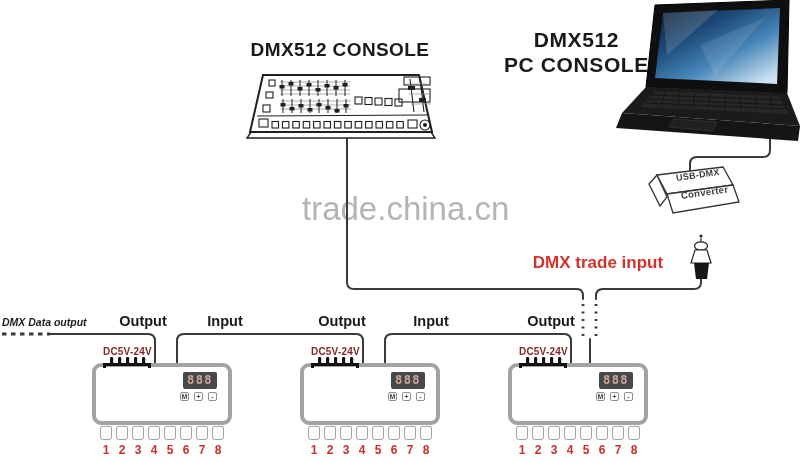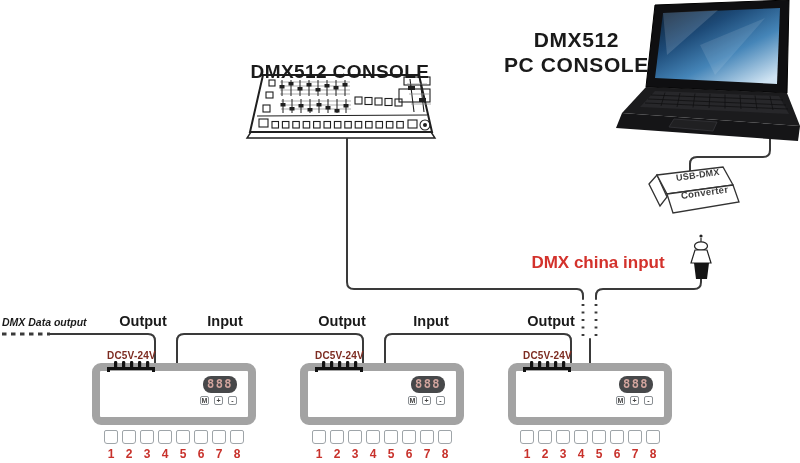--- a/index.html
+++ b/index.html
@@ -2,48 +2,49 @@
 <html><head>
 <meta charset="utf-8">
 <style>
   html,body{margin:0;padding:0;background:#fff;}
   .stage{position:relative;width:800px;height:463px;background:#ffffff;overflow:hidden;
          font-family:"Liberation Sans",sans-serif;}
   .watermark{position:absolute;left:302px;top:190px;font-size:33px;color:#b4b4b4;
              letter-spacing:0px;z-index:0;font-weight:400;}
   #art{position:absolute;left:0;top:0;z-index:1;}
   .txt{position:absolute;z-index:2;color:#1a1a1a;white-space:nowrap;}
-  .console-title{left:340px;top:61px;transform:translateX(-50%);font-size:19px;font-weight:bold;letter-spacing:.4px;text-align:right;}
+  .console-title{left:340px;top:39px;transform:translateX(-50%);font-size:19px;font-weight:bold;letter-spacing:.4px;text-align:right;}
   .pc-title{left:504px;top:27px;font-size:21px;font-weight:bold;line-height:25px;letter-spacing:.6px;text-align:center;}
   .dmx-input{left:598px;top:253px;transform:translateX(-50%);font-size:17px;font-weight:bold;color:#d3322c;}
   .dmx-output{left:2px;top:316px;font-size:10.5px;font-weight:bold;font-style:italic;}
   .link-label{transform:translateX(-50%);top:313px;font-size:14.5px;font-weight:bold;margin-left:19px;}
   .conv-label{z-index:2;font-weight:bold;color:#3d3d3d;transform-origin:left center;}
   .conv-l1{left:676px;top:173px;font-size:9px;transform:rotate(-8deg);letter-spacing:.3px;}
   .conv-l2{left:681px;top:190px;font-size:9.5px;transform:rotate(-8deg);letter-spacing:.3px;}
-  .device{position:absolute;z-index:2;width:164px;height:62px;box-sizing:border-box;background:#fff;
-          border:8px solid #a3a3a3;border-radius:9px;top:363px;}
+  .device{position:absolute;z-index:2;width:140px;height:62px;box-sizing:border-box;background:#fff;
+          border:4px solid #a3a3a3;border-radius:9px;top:363px;}
   .psu-label{position:absolute;left:7px;top:-21px;font-size:10px;font-weight:bold;color:#7d2c21;letter-spacing:.2px;white-space:nowrap;}
   .comb{position:absolute;left:7px;top:-10px;}
-  .display{position:absolute;right:11px;top:5px;width:34px;height:17px;background:#47484a;border-radius:8px;
+  .display{position:absolute;right:11px;top:5px;width:34px;height:17px;background:#47484a;border-radius:2px;
            color:#d2a59e;font-family:"DejaVu Sans Mono",monospace;font-size:12px;font-weight:bold;
            text-align:center;line-height:17px;letter-spacing:1.5px;}
   .btns{position:absolute;right:11px;top:25px;display:flex;gap:5px;}
   .mini-btn{width:9px;height:9px;box-sizing:border-box;border:1px solid #8a8f93;border-radius:2px;background:#fff;
             font-size:7px;line-height:7px;text-align:center;color:#444;font-weight:bold;}
   .tabs{position:absolute;left:4px;right:4px;top:59px;display:flex;gap:4px;height:14px;}
   .tab{flex:1;box-sizing:border-box;border:1.5px solid #9fa5a9;border-radius:2px 2px 3px 3px;background:#fff;}
   .ports{position:absolute;left:4px;right:4px;top:76px;display:flex;gap:4px;}
   .port-num{flex:1;text-align:center;font-size:12px;font-weight:bold;color:#c8312b;}
 </style>
 </head>
 <body>
 
 <div class="stage">
 
+  <div class="watermark">trade.china.cn</div>
 
   <svg id="art" width="800" height="463" viewBox="0 0 800 463">
     <defs>
       <linearGradient id="scr" x1="0" y1="0" x2="0.85" y2="1">
         <stop offset="0" stop-color="#0c1c2e"></stop>
         <stop offset="0.35" stop-color="#1d4a77"></stop>
         <stop offset="0.65" stop-color="#4585b8"></stop>
         <stop offset="1" stop-color="#cfe3f2"></stop>
       </linearGradient>
     </defs>
@@ -160,21 +161,21 @@
   <div class="txt console-title">DMX512 CONSOLE</div>
 
   <div class="txt pc-title">
     <div>DMX512</div>
     <div>PC CONSOLE</div>
   </div>
 
   <div class="txt conv-label conv-l1">USB-DMX</div>
   <div class="txt conv-label conv-l2">Converter</div>
 
-  <div class="txt dmx-input">DMX china input</div>
+  <div class="txt dmx-input">DMX trade input</div>
   <div class="txt dmx-output">DMX Data output</div>
 
   <div class="txt link-label" style="left:124px">Output</div>
   <div class="txt link-label" style="left:206px">Input</div>
   <div class="txt link-label" style="left:323px">Output</div>
   <div class="txt link-label" style="left:412px">Input</div>
   <div class="txt link-label" style="left:532px">Output</div>
 
   <div class="device" style="left:92px">
     <div class="psu-label">DC5V-24V</div>

